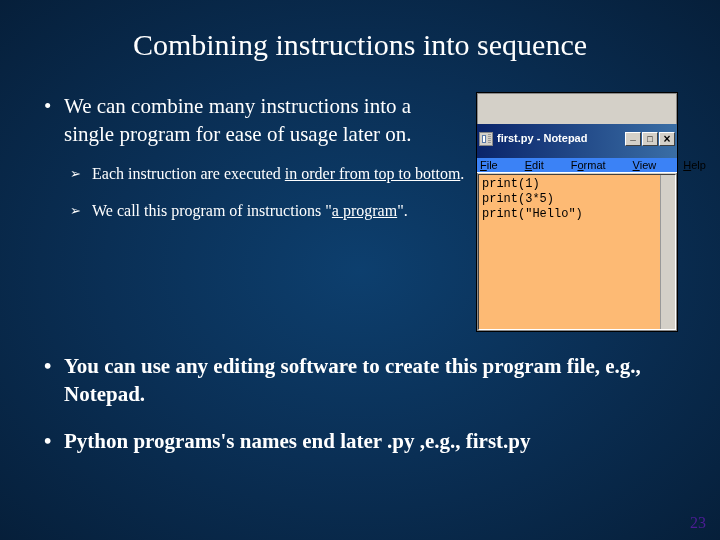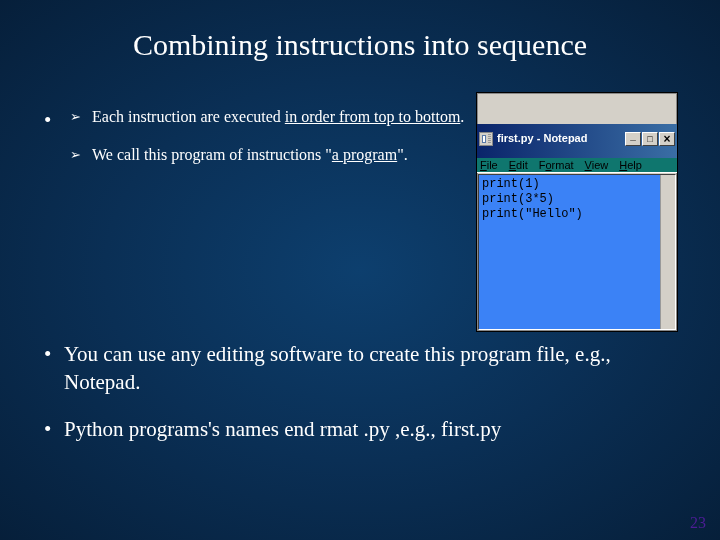--- a/index.html
+++ b/index.html
@@ -151,30 +151,30 @@
     font-weight: bold;
     color: #000;
     line-height: 1;
     box-sizing: border-box;
   }
   .np-btn.min::before { content: "_"; position: relative; top: -3px; }
   .np-btn.max::before { content: "□"; font-size: 9px; }
   .np-btn.close::before { content: "×"; font-size: 12px; }
   .np-menu {
     display: flex;
-    background: #0f766e;
+    background: #3b82f6;
     padding: 1px 3px;
-    gap: 11px;
+    gap: 27px;
     font-size: 11px;
     color: #000;
     border-bottom: 1px solid #fff;
   }
   .np-menu span u { text-decoration: underline; }
   .np-body {
-    background: #3b82f6;
+    background: #fdba74;
     border: 1px solid #808080;
     border-top-color: #404040;
     border-left-color: #404040;
     border-right-color: #fff;
     border-bottom-color: #fff;
     margin: 1px;
     height: 150px;
     padding: 2px 3px;
     font-family: "Courier New", Courier, monospace;
     font-size: 12px;
@@ -204,20 +204,21 @@
 </style>
 </head>
 <body>
 
 <h1 class="title">Combining instructions into sequence</h1>
 
 <div class="content-row">
   <div class="left-col">
     <ul class="bullets">
       <li>
+        <span>We can combine many instructions into a single program for ease of usage later on.</span>
         <ul class="sub">
           <li>
             <span>Each instruction are executed </span><span class="underline">in order from top to bottom</span><span>.</span>
           </li>
           <li>
             <span>We call this program of instructions </span><span>"</span><span class="underline">a program</span><span>"</span><span>.</span>
           </li>
         </ul>
       </li>
     </ul>
@@ -239,18 +240,18 @@
       <span>F<u>o</u>rmat</span>
       <span><u>V</u>iew</span>
       <span><u>H</u>elp</span>
     </div>
     <div class="np-body">print(1)
 print(3*5)
 print("Hello")</div>
   </div>
 </div>
 
-<ul class="bullets" style="margin-top:8px;">
+<ul class="bullets" style="margin-top:20px;font-weight:bold;">
   <li>You can use any editing software to create this program file, e.g., Notepad.</li>
-  <li>Python programs's names end rmat .py ,e.g., first.py</li>
+  <li>Python programs's names end later .py ,e.g., first.py</li>
 </ul>
 
 <div class="page-num">23</div>
 
 </body></html>

